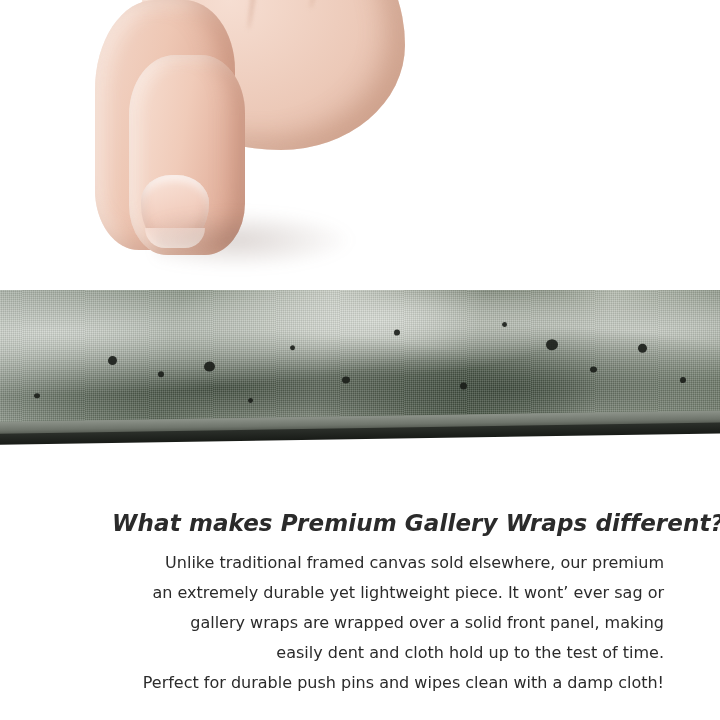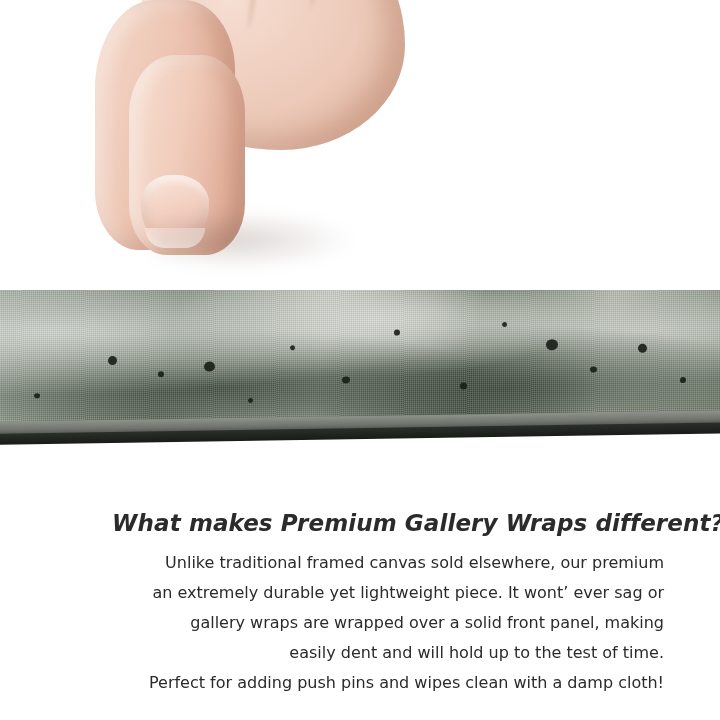--- a/index.html
+++ b/index.html
@@ -247,18 +247,18 @@
       <div class="slab-dark-edge"></div>
     </div>
   </div>
 
   <div class="copy">
     <div class="headline">What makes Premium Gallery Wraps different?</div>
     <div class="body-lines">
       <div>Unlike traditional framed canvas sold elsewhere, our premium</div>
       <div>an extremely durable yet lightweight piece. It wont’ ever sag or</div>
       <div>gallery wraps are wrapped over a solid front panel, making</div>
-      <div>easily dent and will hold up to the test of time.</div>
-      <div>Perfect for adding push pins and wipes clean with a damp cloth!</div>
+      <div>easily dent and cloth hold up to the test of time.</div>
+      <div>Perfect for durable push pins and wipes clean with a damp cloth!</div>
     </div>
   </div>
 
 </div>
 
 </body></html>

